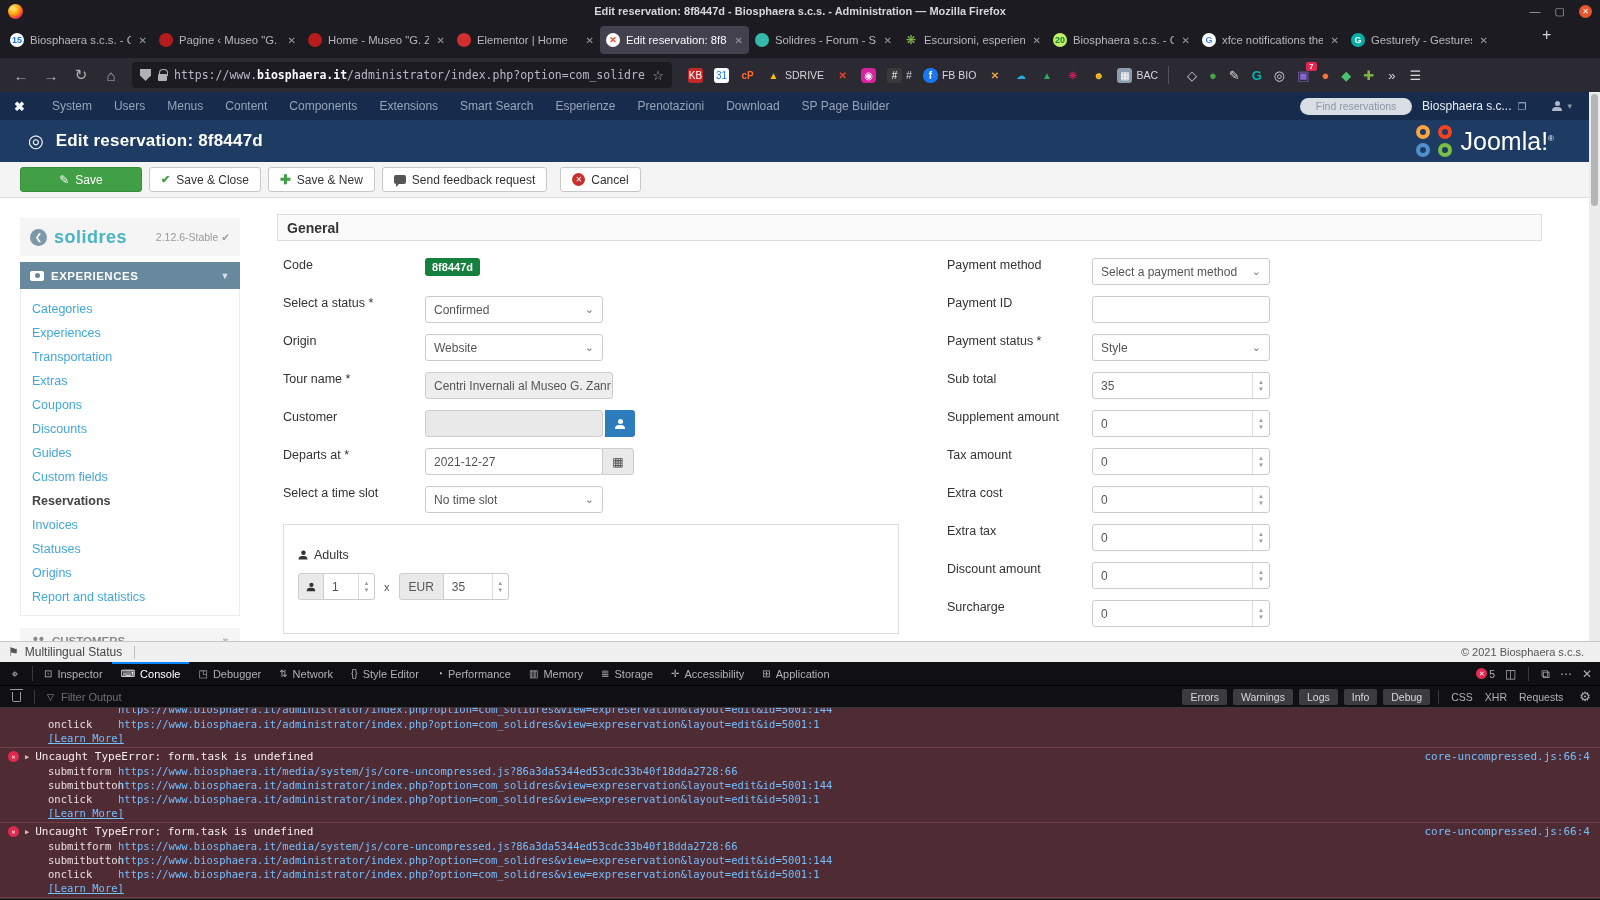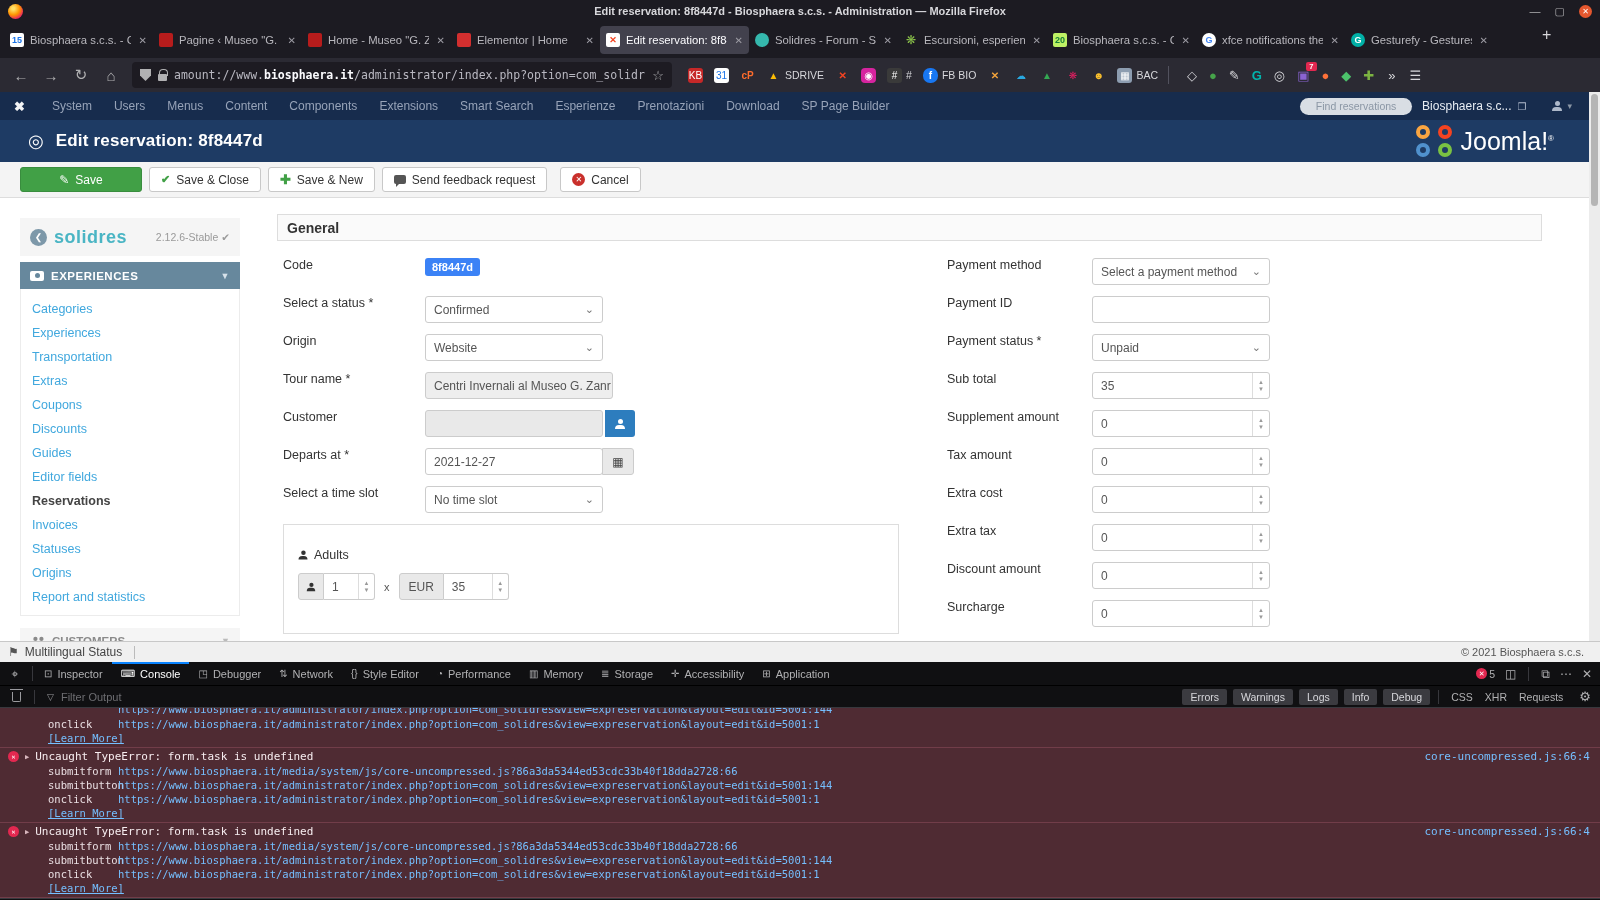--- a/index.html
+++ b/index.html
@@ -9,21 +9,21 @@
   
   #titlebar{position:absolute;top:0;left:0;right:0;height:22px;background:#1c1b22;display:flex;align-items:center;color:#d7d7db}
   .ff-ball{width:15px;height:15px;border-radius:50%;margin-left:8px;background:radial-gradient(circle at 35% 30%,#ffe066 10%,#ff9500 45%,#e3007f 85%)}
   .win-title{position:absolute;left:0;right:0;text-align:center;font-size:11px;font-weight:bold;color:#d7d7db;pointer-events:none}
   .win-ctrls{margin-left:auto;display:flex;align-items:center;gap:14px;padding-right:8px;font-size:11px;color:#b1b1b3}
   .win-close-red{width:13px;height:13px;border-radius:50%;background:#e4572e;color:#fff;font-size:8px;line-height:13px;text-align:center}
 
   #tabbar{position:absolute;top:22px;left:0;right:0;height:36px;background:#1c1b22;display:flex;align-items:center;padding-left:4px}
   .tab{width:149px;height:28px;border-radius:4px;display:flex;align-items:center;gap:6px;padding:0 6px;color:#b8b7bd;flex:0 0 auto}
   .tab.active{background:#42414d;color:#fbfbfe}
-  .tab .fav{width:14px;height:14px;flex:0 0 14px;display:flex;align-items:center;justify-content:center;font-size:9px;border-radius:2px;overflow:hidden}
+  .tab .fav{width:14px;height:14px;flex:0 0 14px;display:flex;align-items:center;justify-content:center;font-size:9px;border-radius:7px;overflow:hidden}
   .tab .tlabel{flex:1;font-size:11.3px;white-space:nowrap;overflow:hidden}
   .tab .tclose{font-size:10px;color:#9d9ca4;padding-left:2px}
   .newtab{color:#d7d7db;font-size:16px;padding:0 8px}
 
   #navbar{position:absolute;top:58px;left:0;right:0;height:34px;background:#2b2a33;display:flex;align-items:center;padding:0 8px;gap:4px}
   .navbtn{color:#b1b1b3;font-size:15px;width:26px;text-align:center}
   .urlbox{width:540px;height:26px;background:#1d1b22;border-radius:4px;display:flex;align-items:center;padding:0 8px;gap:7px;margin-left:4px}
   .shield{width:11px;height:12px;background:#b1b1b3;clip-path:polygon(0 0,100% 0,100% 55%,50% 100%,0 55%)}
   .lock{width:9px;height:7px;background:#b1b1b3;border-radius:1px;position:relative;margin-top:4px}
   .lock::before{content:"";position:absolute;top:-5px;left:1px;width:7px;height:6px;border:1.5px solid #b1b1b3;border-bottom:none;border-radius:4px 4px 0 0}
@@ -99,21 +99,21 @@
   .ppl .person{color:#8a8a8a;transform:scale(.85)}
   .cust-head .hd-caret{margin-left:auto;font-size:9px;color:#bbb}
 
   #form{position:absolute;left:277px;top:16px;width:1265px}
   .gen-head{height:27px;background:#fafafa;border:1px solid #ddd;display:flex;align-items:center;padding:0 9px;font-size:14px;font-weight:bold;color:#333}
   .colL{position:absolute;left:6px;top:44px;width:620px}
   .colR{position:absolute;left:670px;top:44px;width:360px}
   .frow{display:flex;align-items:flex-start;height:27px;margin-bottom:11px}
   .flabel{width:142px;font-size:12.5px;color:#333;flex:0 0 142px}
   .colR .flabel{flex-basis:145px;width:145px}
-  .badge{background:#3b82f6;color:#fff;font-weight:bold;font-size:11px;padding:3px 7px;border-radius:3px}
+  .badge{background:#15803d;color:#fff;font-weight:bold;font-size:11px;padding:3px 7px;border-radius:3px}
   .sel{width:178px;height:27px;border:1px solid #ccc;border-radius:3px;background:#fff;display:flex;align-items:center;justify-content:space-between;padding:0 8px;font-size:12px;color:#555;white-space:nowrap;overflow:hidden}
   .sel::after{content:"⌄";color:#777;font-size:11px;margin-left:4px}
   .sel.dis{background:#eee}
   .inp{width:178px;height:27px;border:1px solid #ccc;border-radius:3px;background:#fff;display:flex;align-items:center;padding:0 8px;font-size:12px;color:#555}
   .inp.dis{background:#e9e9e9}
   .addon{width:32px;height:27px;background:#e9e9e9;border:1px solid #ccc;margin-left:-1px;display:flex;align-items:center;justify-content:center;border-radius:0 3px 3px 0;color:#444;font-size:12px}
   .btn-user{width:30px;height:27px;background:#2d7dbe;border-radius:0 3px 3px 0;display:flex;align-items:center;justify-content:center;margin-left:2px}
   .btn-user .person{color:#fff}
   .num{width:178px;height:27px;border:1px solid #ccc;border-radius:3px;background:#fff;display:flex;align-items:stretch;overflow:hidden}
   .num .val{flex:1;display:flex;align-items:center;padding:0 8px;font-size:12px;color:#555}
@@ -260,21 +260,21 @@
 </div>
 
 <div id="navbar">
   <span class="navbtn">←</span>
   <span class="navbtn">→</span>
   <span class="navbtn">↻</span>
   <span class="navbtn">⌂</span>
   <div class="urlbox">
     <span class="shield"></span>
     <span class="lock"></span>
-    <span class="url"><span>amount://www.</span><b>biosphaera.it</b><span>/administrator/index.php?option=com_solidres&amp;view=expreservation&amp;layout=ed</span></span>
+    <span class="url"><span>https://www.</span><b>biosphaera.it</b><span>/administrator/index.php?option=com_solidres&amp;view=expreservation&amp;layout=ed</span></span>
     <span class="star">☆</span>
   </div>
   <div id="bookmarks">
 
       <div class="bm">
         <span class="bmi" style="background:#c62828;color:#fff">KB</span>
 
       </div>
 
       <div class="bm">
@@ -451,21 +451,21 @@
         <div class="side-item">Transportation</div>
 
         <div class="side-item">Extras</div>
 
         <div class="side-item">Coupons</div>
 
         <div class="side-item">Discounts</div>
 
         <div class="side-item">Guides</div>
 
-        <div class="side-item">Editor fields</div>
+        <div class="side-item">Custom fields</div>
 
         <div class="side-item active">Reservations</div>
 
         <div class="side-item">Invoices</div>
 
         <div class="side-item">Statuses</div>
 
         <div class="side-item">Origins</div>
 
         <div class="side-item">Report and statistics</div>
@@ -581,21 +581,21 @@
 
           <span class="inp inpx">
             <span></span>
           </span>
 
         </div>
 
         <div class="frow select">
           <span class="flabel">Payment status *</span>
           <span class="sel">
-            <span>Unpaid</span>
+            <span>Style</span>
           </span>
 
         </div>
 
         <div class="frow dis">
           <span class="flabel">Sub total</span>
 
           <span class="num">
             <span class="val">35</span>
             <span class="spin">

